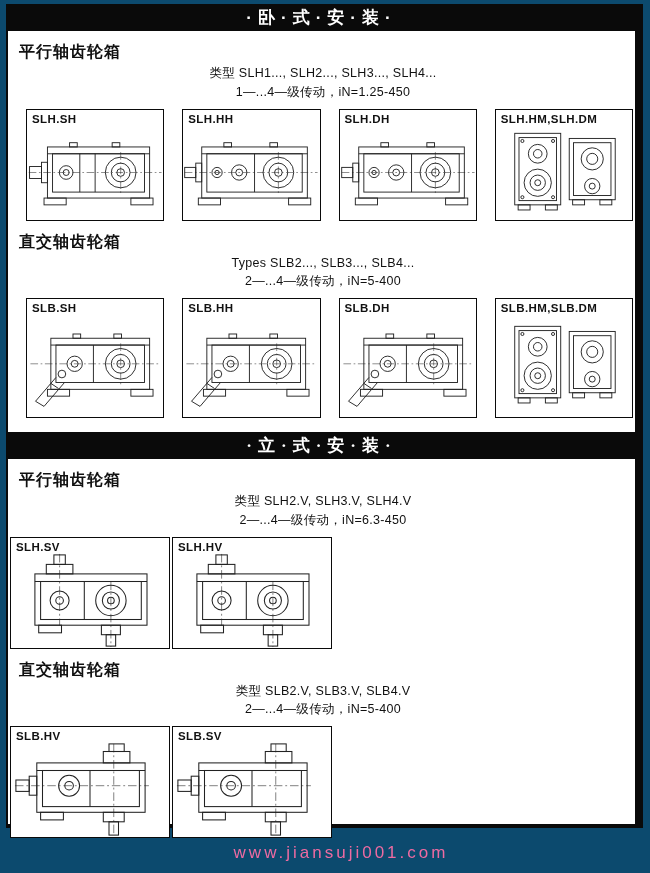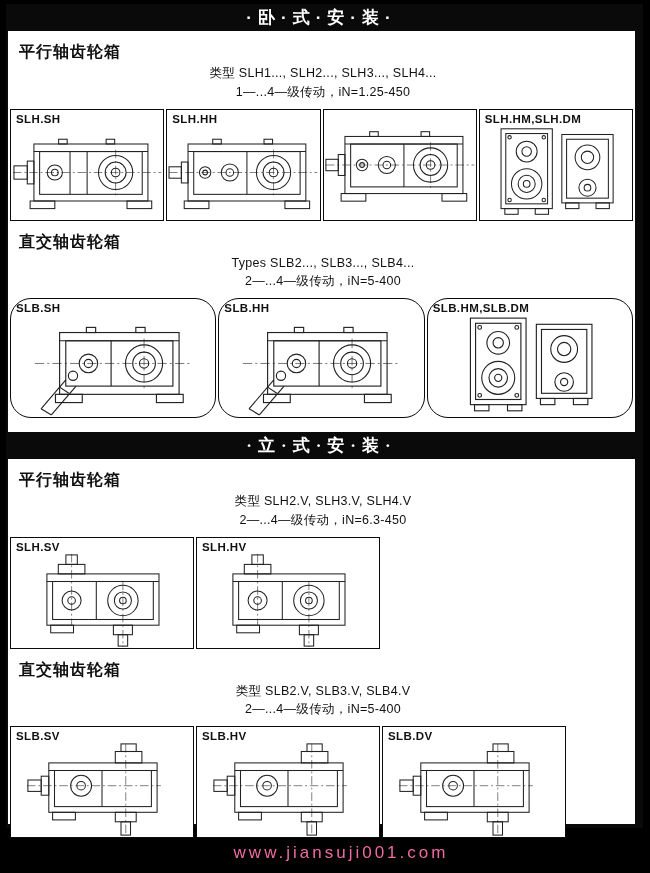--- a/index.html
+++ b/index.html
@@ -1,18 +1,18 @@
 <!DOCTYPE html>
 <html><head>
 <meta charset="utf-8">
 <style>
   * { margin:0; padding:0; box-sizing:border-box; }
   html,body { background:#ffffff; }
   .page {
-    position:relative; width:650px; height:873px; background:#000000;
+    position:relative; width:650px; height:873px; background:#0c4a6e;
     font-family:"Liberation Sans","DejaVu Sans",sans-serif; color:#111;
     overflow:hidden;
   }
   .frame {
     position:absolute; left:6px; top:4px; width:637px; height:824px;
     background:#fff;
     border-left:2px solid #0a0a0a;
     border-right:8px solid #0a0a0a;
     border-bottom:4px solid #0a0a0a;
   }
@@ -23,23 +23,23 @@
   }
   .banner.mid { margin-top:14px;font-family:Liberation Serif, serif; }
   .sec-head { padding:9px 8px 5px 11px; font-size:12.5px; line-height:1.5; }
   .sec-title { font-weight:bold; font-size:16px; letter-spacing:1px; }
   .sec-line { letter-spacing:0.3px;text-align:center; }
   .row { display:flex; gap:2px; margin:2px 2px 0 2px; }
   .cell {
     border:1.5px solid #0a0a0a; background:#fff;
     display:flex; flex-direction:column; overflow:hidden;
   }
-  .row-flex .cell { flex:1; height:112px; }
-  .row-flex.tall .cell { height:120px;border-radius:21px; }
-  .row-fixed .cell { width:184px; height:112px; }
+  .row-flex .cell { flex:1; height:112px;margin-left:16px; }
+  .row-flex.tall .cell { height:120px; }
+  .row-fixed .cell { width:160px; height:112px; }
   .cell-label { font-size:11.5px; font-weight:600; padding:3px 5px 0 5px; letter-spacing:0.4px; }
   .draw { flex:1; width:100%; min-height:0; }
   .watermark {
     position:absolute; left:0; right:0; bottom:10px; text-align:center;
     font-size:17px; letter-spacing:3px; font-weight:400;
   }
   .symdefs { position:absolute; width:0; height:0; overflow:hidden; }
 </style>
 </head>
 <body>
@@ -207,20 +207,21 @@
               <use href="#sym-h-parallel"></use>
             </svg>
         </div>
         <div class="cell">
           <div class="cell-label">SLH.HH</div>
           <svg class="draw" viewBox="0 0 160 100" preserveAspectRatio="xMidYMid meet">
               <use href="#sym-h-parallel3"></use>
             </svg>
         </div>
         <div class="cell">
+          <div class="cell-label">SLH.DH</div>
           <svg class="draw" viewBox="0 0 160 100" preserveAspectRatio="xMidYMid meet">
               <use href="#sym-h-parallel3"></use>
             </svg>
         </div>
         <div class="cell">
           <div class="cell-label">SLH.HM,SLH.DM</div>
           <svg class="draw" viewBox="0 0 160 100" preserveAspectRatio="xMidYMid meet">
               <use href="#sym-h-front"></use>
             </svg>
         </div>
@@ -240,20 +241,26 @@
               <use href="#sym-h-bevel"></use>
             </svg>
         </div>
         <div class="cell">
           <div class="cell-label">SLB.HH</div>
           <svg class="draw" viewBox="0 0 160 100" preserveAspectRatio="xMidYMid meet">
               <use href="#sym-h-bevel"></use>
             </svg>
         </div>
         <div class="cell">
+          <div class="cell-label">SLB.DH</div>
+          <svg class="draw" viewBox="0 0 160 100" preserveAspectRatio="xMidYMid meet">
+              <use href="#sym-h-bevel"></use>
+            </svg>
+        </div>
+        <div class="cell">
           <div class="cell-label">SLB.HM,SLB.DM</div>
           <svg class="draw" viewBox="0 0 160 100" preserveAspectRatio="xMidYMid meet">
               <use href="#sym-h-front"></use>
             </svg>
         </div>
       </div>
     </section>
 
     <div class="banner mid">
       <span>·立·式·安·装·</span>
@@ -282,33 +289,27 @@
     </section>
 
     <section>
       <div class="sec-head">
         <div class="sec-title">直交轴齿轮箱</div>
         <div class="sec-line">类型 SLB2.V, SLB3.V, SLB4.V</div>
         <div class="sec-line">2—...4—级传动，iN=5-400</div>
       </div>
       <div class="row row-fixed">
         <div class="cell">
+          <div class="cell-label">SLB.HV</div>
+          <svg class="draw" viewBox="0 0 160 100" preserveAspectRatio="xMidYMid meet">
+              <use href="#sym-v-bevel"></use>
+            </svg>
+        </div>
+        <div class="cell">
           <div class="cell-label">SLB.SV</div>
-          <svg class="draw" viewBox="0 0 160 100" preserveAspectRatio="xMidYMid meet">
-              <use href="#sym-v-bevel"></use>
-            </svg>
-        </div>
-        <div class="cell">
-          <div class="cell-label">SLB.HV</div>
-          <svg class="draw" viewBox="0 0 160 100" preserveAspectRatio="xMidYMid meet">
-              <use href="#sym-v-bevel"></use>
-            </svg>
-        </div>
-        <div class="cell">
-          <div class="cell-label">SLB.DV</div>
           <svg class="draw" viewBox="0 0 160 100" preserveAspectRatio="xMidYMid meet">
               <use href="#sym-v-bevel"></use>
             </svg>
         </div>
       </div>
     </section>
 
   </div>
 
   <div class="watermark" style="color: rgb(238, 107, 162); padding-left: 32px;">www.jiansuji001.com</div>

